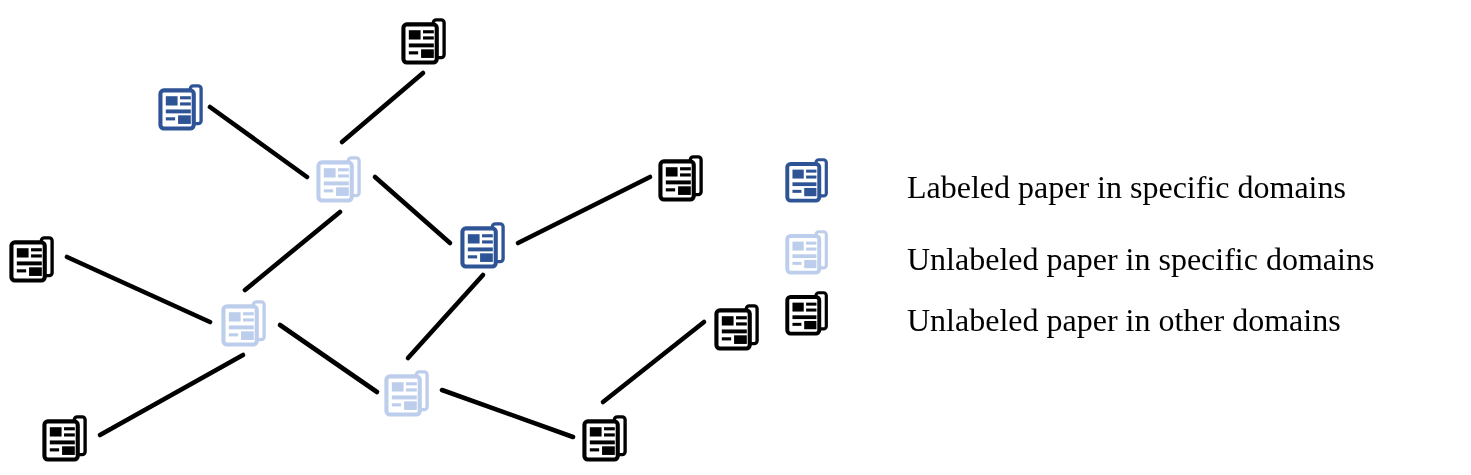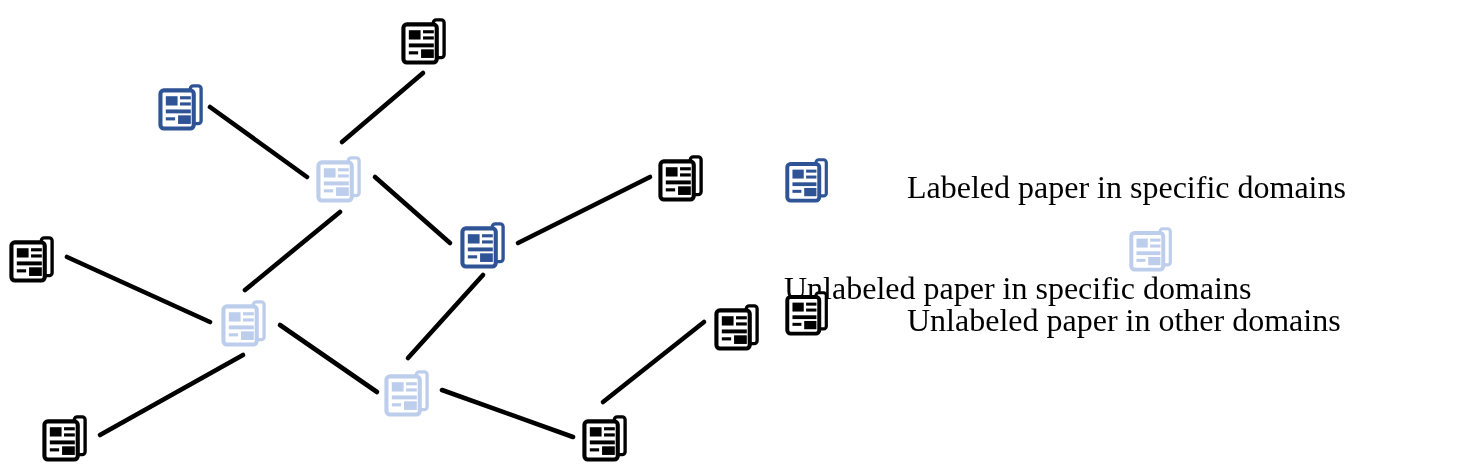--- a/index.html
+++ b/index.html
@@ -39,21 +39,21 @@
     flex: 0 0 47px;
     margin-right: 76px;
   }
   .legend-label {
     font-size: 32px;
     color: #000000;
     white-space: nowrap;
     line-height: 1;
   }
   .row-1 { top: 153px; }
-  .row-2 { top: 225px; flex-direction: column; }
+  .row-2 { top: 225px; }
   .row-3 { top: 286px; }
 </style>
 </head>
 <body>
 
 <div class="canvas">
 
   <svg class="edges-layer" viewBox="0 0 1471 475" xmlns="http://www.w3.org/2000/svg">
       <line x1="210" y1="107" x2="307" y2="177" stroke="#000000" stroke-width="4.6" stroke-linecap="round"></line>
       <line x1="423" y1="73" x2="342" y2="142" stroke="#000000" stroke-width="4.6" stroke-linecap="round"></line>

